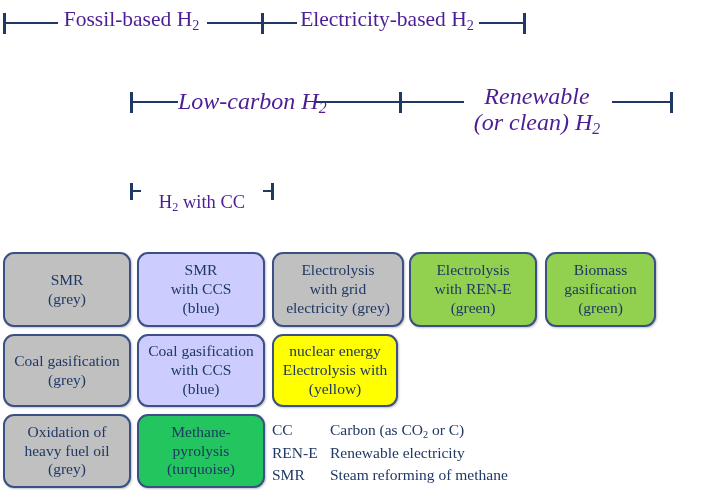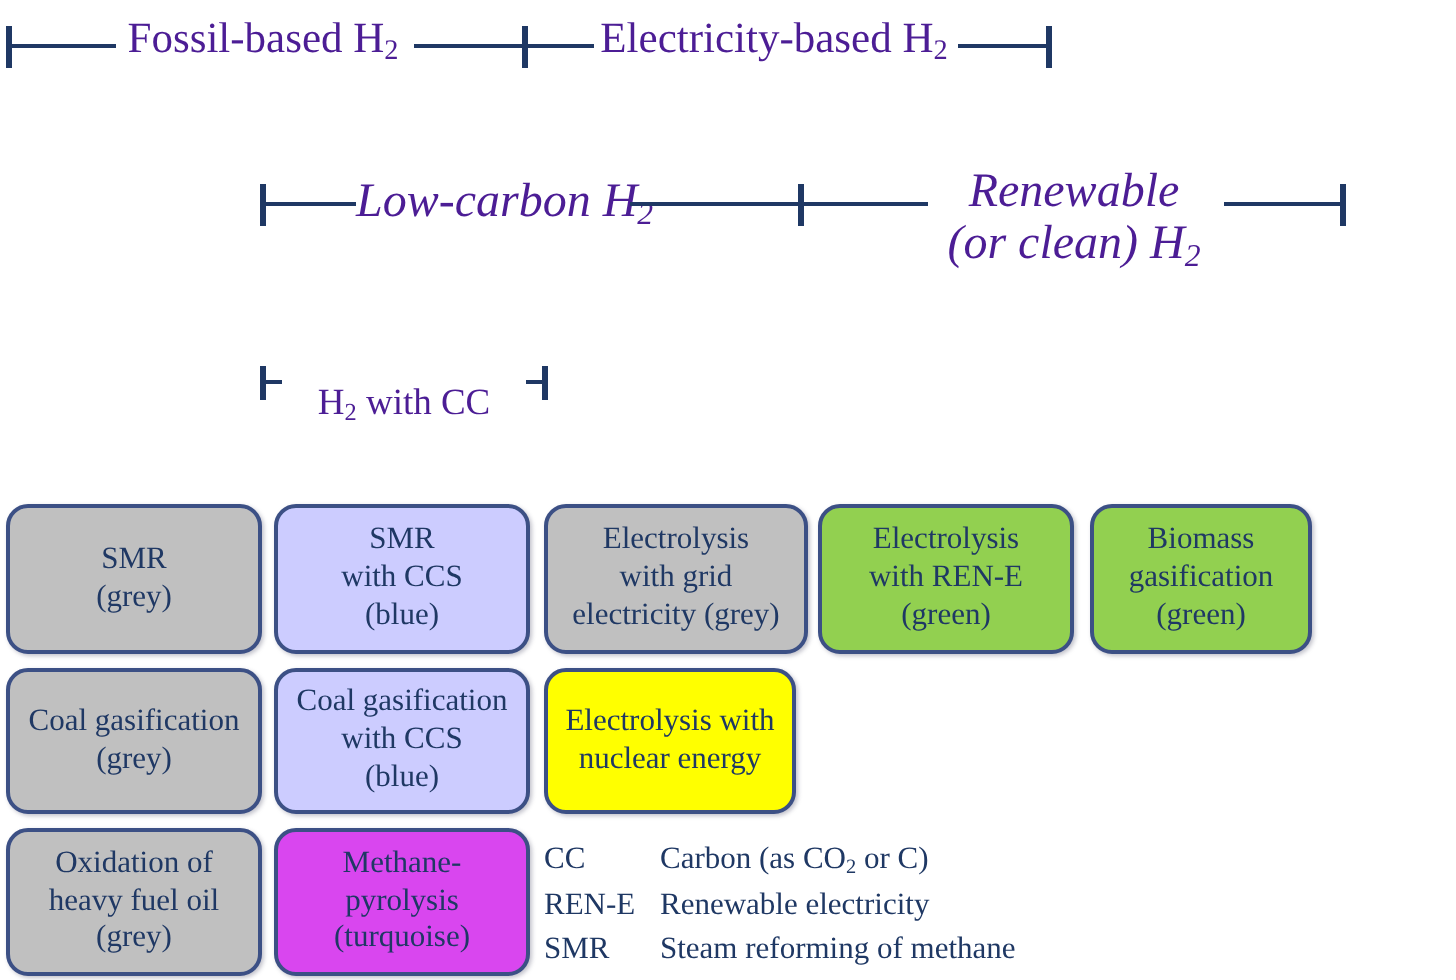--- a/index.html
+++ b/index.html
@@ -64,21 +64,21 @@
     line-height: 1.22;
     padding: 2px 4px;
     box-shadow: 1px 1px 2px rgba(120,120,140,0.45);
   }
   .box span { display: block; }
 
   .fill-grey      { background: #C0C0C0; }
   .fill-blue      { background: #CCCCFF; }
   .fill-green     { background: #92D050; }
   .fill-yellow    { background: #FFFF00; }
-  .fill-turquoise { background: #d946ef; }
+  .fill-turquoise { background: #22c55e; }
 
   
   .legend {
     position: absolute;
     left: 272px;
     top: 419px;
     font-size: 15.5px;
     line-height: 1.42;
     color: #1F3864;
   }
@@ -187,22 +187,23 @@
 <div class="box fill-blue" style="left:137px; top:334px; width:128px; height:73px;">
   <div>
     <span>Coal gasification</span>
     <span>with CCS</span>
     <span>(blue)</span>
   </div>
 </div>
 
 <div class="box fill-yellow" style="left:272px; top:334px; width:126px; height:73px;">
   <div>
+    <span>nuclear energy</span>
     <span>Electrolysis with</span>
-    <span>nuclear energy</span>
+    <span>(yellow)</span>
   </div>
 </div>
 
 <div class="box fill-grey" style="left:3px; top:414px; width:128px; height:74px;">
   <div>
     <span>Oxidation of</span>
     <span>heavy fuel oil</span>
     <span>(grey)</span>
   </div>
 </div>

